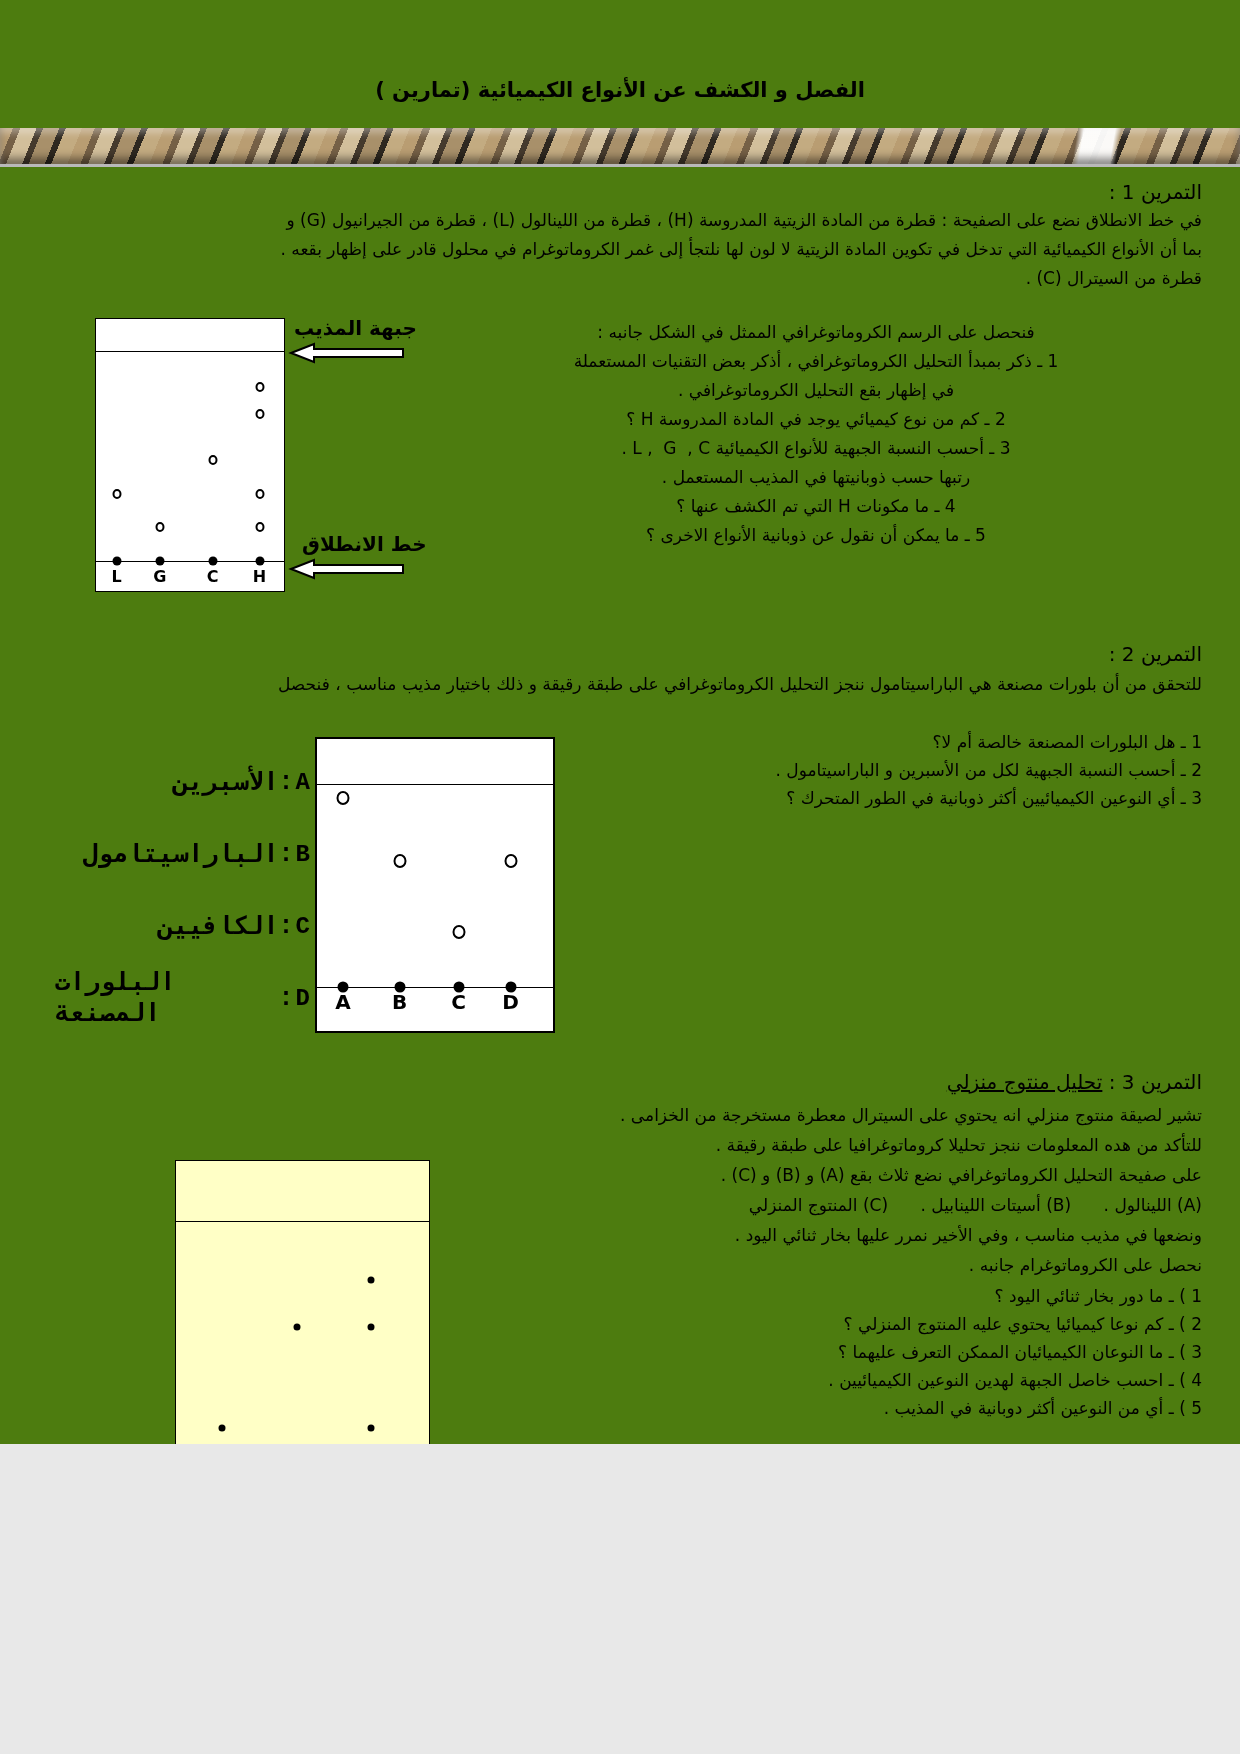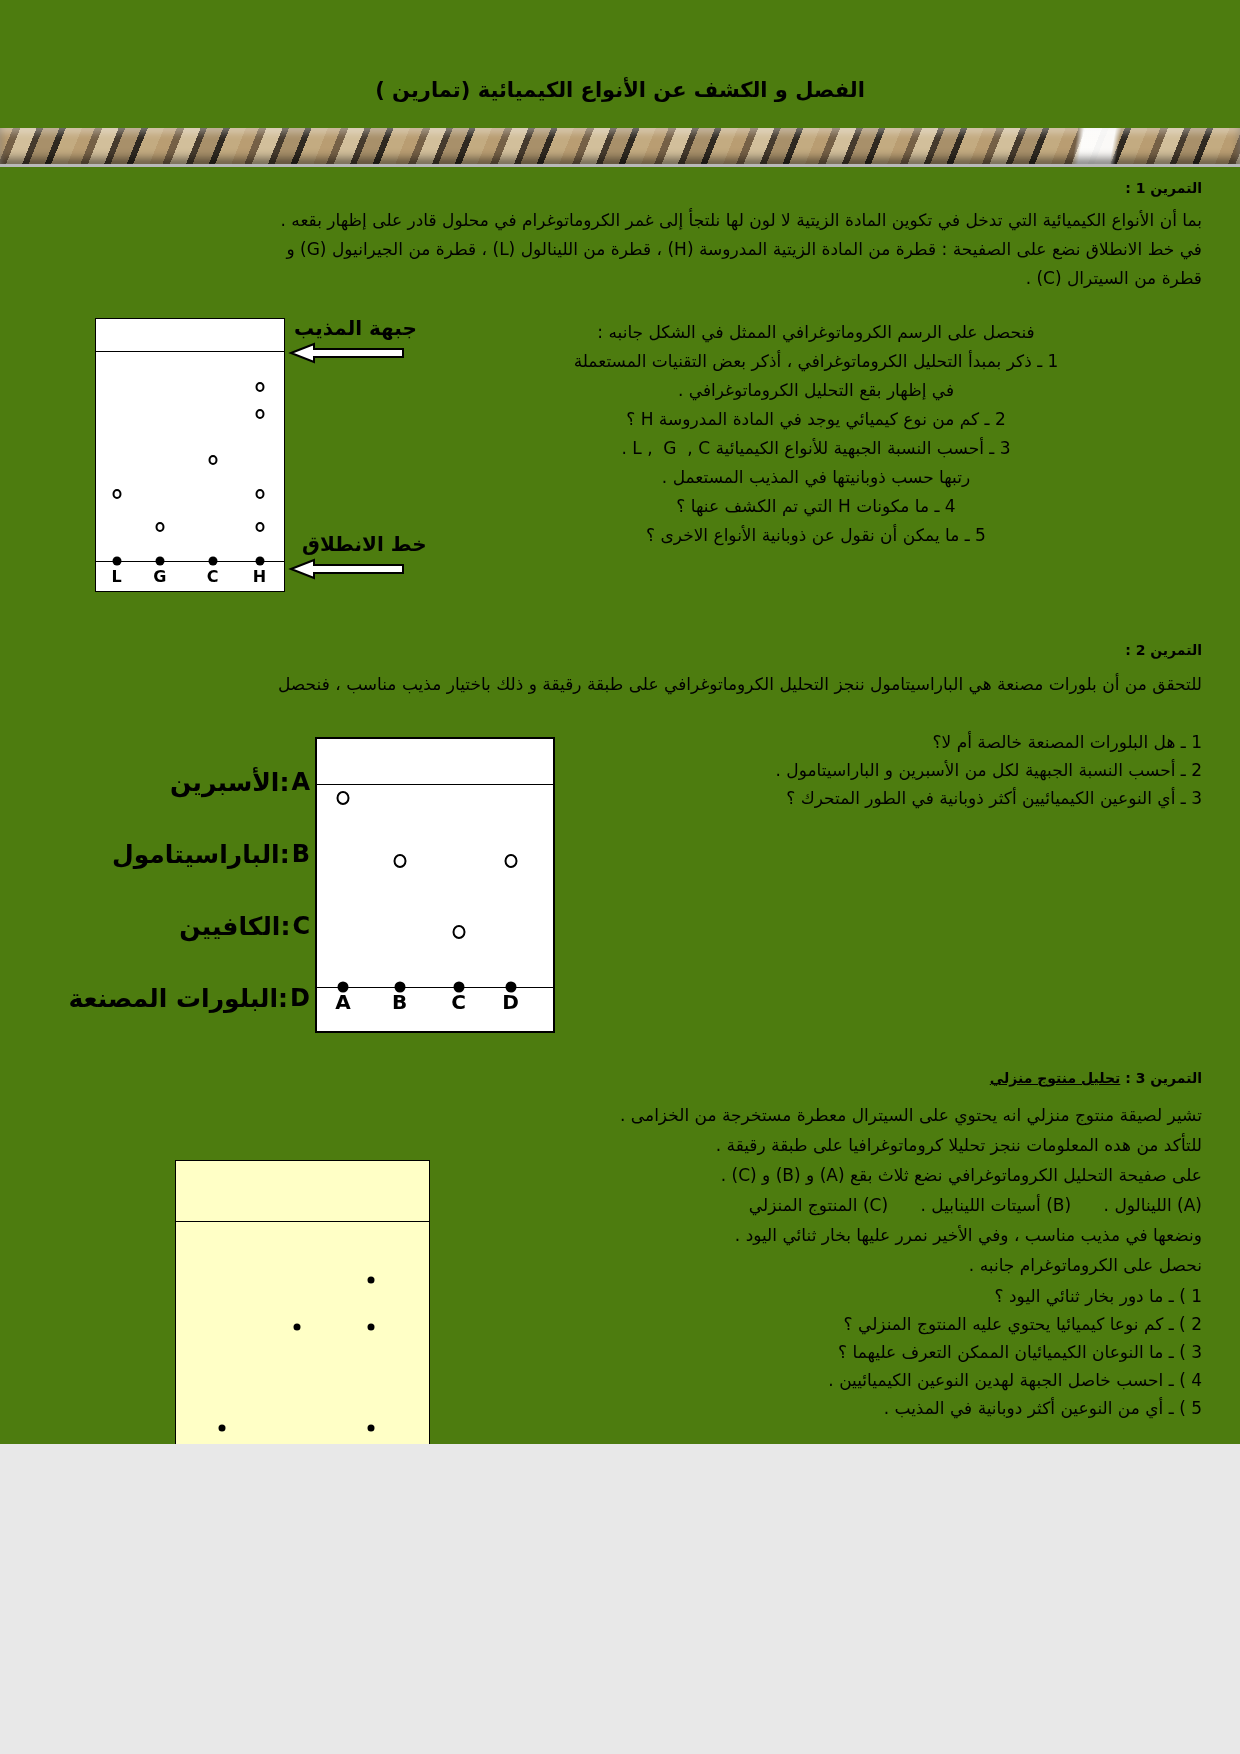--- a/index.html
+++ b/index.html
@@ -13,21 +13,21 @@
   .banner { position:absolute; top:128px; left:0; width:1240px; height:36px;
     background:
       linear-gradient(100deg, rgba(0,0,0,0) 0 86.5%, rgba(255,255,255,.95) 87% 89.5%, rgba(0,0,0,0) 90%),
       repeating-linear-gradient(112deg,
         #b99d72 0 12px, #756046 12px 19px, #d2bf9b 19px 34px,
         #453a2d 34px 40px, #a8906a 40px 55px, #2e2820 55px 61px, #c3ab81 61px 76px);
     box-shadow: inset 0 5px 7px rgba(255,255,255,.35), inset 0 -6px 9px rgba(0,0,0,.45), 0 3px 0 #b9b9b9;
   }
 
   .exheading { position:absolute; right:38px; direction:rtl; text-align:right;
-               font-weight:bold; font-size:14px; }
+               font-weight:normal; font-size:20px; }
   #ex1-heading { top:180px; }
   #ex2-heading { top:642px; }
   #ex3-heading { top:1070px; }
   .underline { text-decoration:underline; }
 
   .textblock { position:absolute; direction:rtl; text-align:right; font-size:17px; }
   .textblock .tline { white-space:pre-wrap; }
   #ex1-intro     { top:206px;  right:38px; left:38px; }
   #ex1-intro .tline { line-height:29px; }
   #ex1-body      { top:318px;  right:38px; left:430px; }
@@ -62,38 +62,38 @@
 
   
   .annot { position:absolute; font-weight:bold; font-size:20px; direction:rtl; white-space:nowrap; }
   #annot-front { left:294px; top:316px; }
   #annot-start { left:302px; top:532px; }
   .arrow { position:absolute; }
   #arrow-front { left:288px; top:342px; }
   #arrow-start { left:288px; top:558px; }
 
   
-  #legend2 { position:absolute; left:55px; top:746px; width:255px; }
+  #legend2 { position:absolute; left:55px; top:746px; width:255px;font-family:Liberation Mono, monospace; }
   .legend-row { display:flex; direction:ltr; justify-content:flex-end; align-items:center;
                 height:72px; font-weight:bold; font-size:25px; }
   .legend-row .legend-letter { font-size:24px; margin-left:2px; }
 </style>
 </head>
 <body>
 
 <div class="page">
 
   <div class="title">الفصل و الكشف عن الأنواع الكيميائية (تمارين )</div>
   <div class="banner"></div>
 
   <section>
     <div class="exheading" id="ex1-heading">التمرين 1 :</div>
     <div class="textblock" id="ex1-intro">
+        <div class="tline">في خط الانطلاق نضع على الصفيحة : قطرة من المادة الزيتية المدروسة (H) ، قطرة من اللينالول (L) ، قطرة من الجيرانيول (G) و</div>
         <div class="tline">بما أن الأنواع الكيميائية التي تدخل في تكوين المادة الزيتية لا لون لها نلتجأ إلى غمر الكروماتوغرام في محلول قادر على إظهار بقعه .</div>
-        <div class="tline">في خط الانطلاق نضع على الصفيحة : قطرة من المادة الزيتية المدروسة (H) ، قطرة من اللينالول (L) ، قطرة من الجيرانيول (G) و</div>
         <div class="tline">قطرة من السيترال (C) .</div>
       </div>
     <div class="textblock" id="ex1-body">
         <div class="tline">فنحصل على الرسم الكروماتوغرافي الممثل في الشكل جانبه :</div>
         <div class="tline">1 ـ ذكر بمبدأ التحليل الكروماتوغرافي ، أذكر بعض التقنيات المستعملة</div>
         <div class="tline">في إظهار بقع التحليل الكروماتوغرافي .</div>
         <div class="tline">2 ـ كم من نوع كيميائي يوجد في المادة المدروسة H ؟</div>
         <div class="tline">3 ـ أحسب النسبة الجبهية للأنواع الكيميائية L ,  G  , C .</div>
         <div class="tline">رتبها حسب ذوبانيتها في المذيب المستعمل .</div>
         <div class="tline">4 ـ ما مكونات H التي تم الكشف عنها ؟</div>

